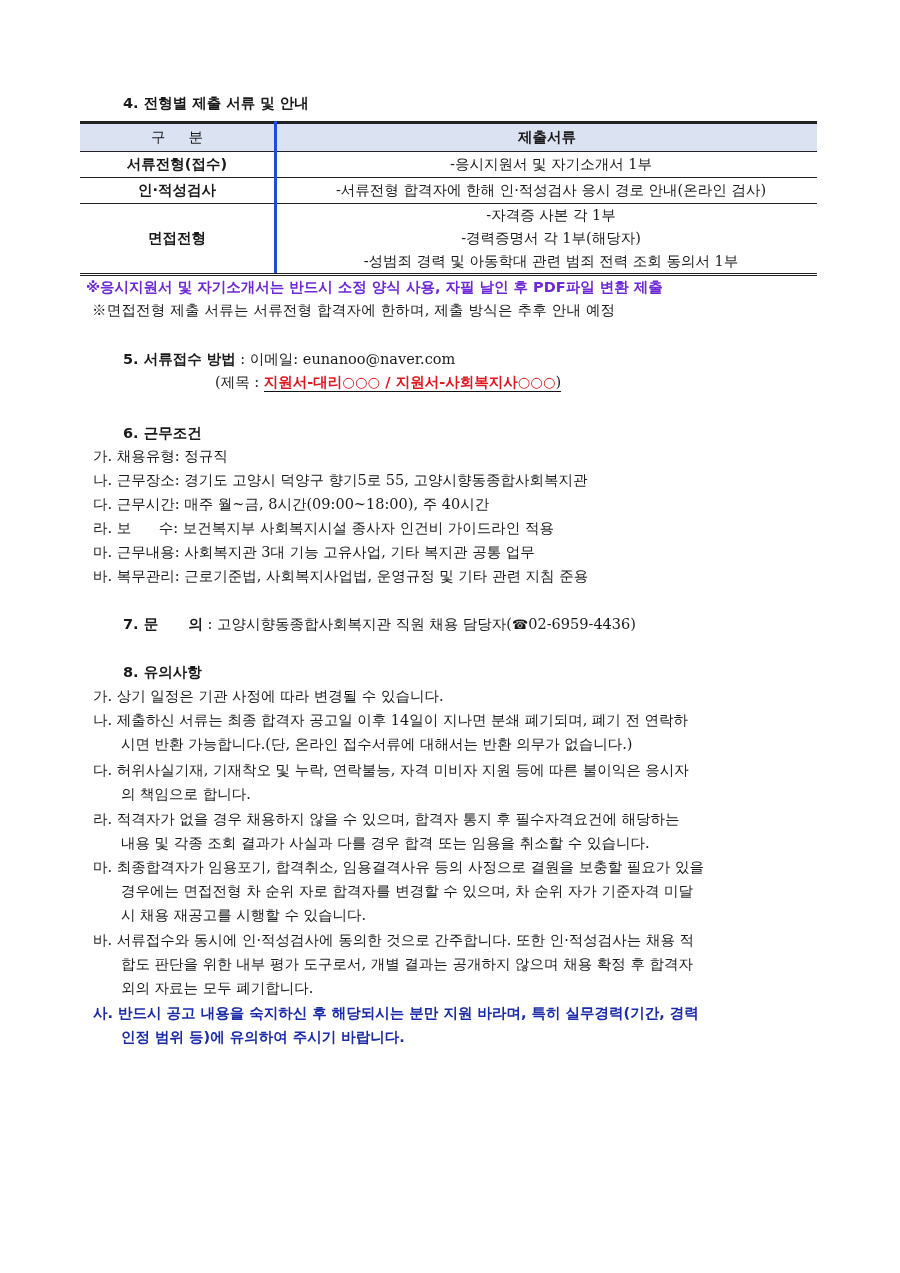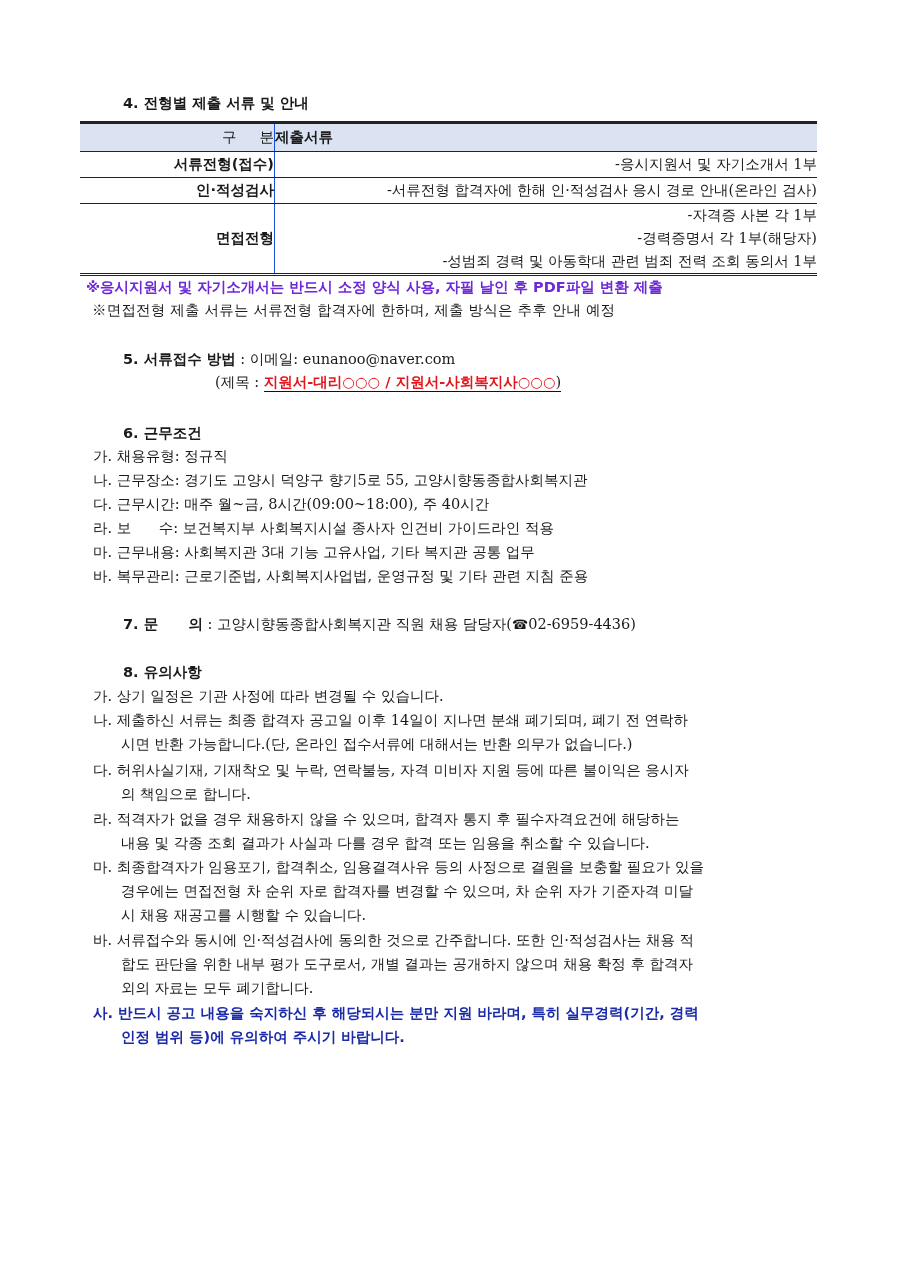--- a/index.html
+++ b/index.html
@@ -20,24 +20,24 @@
     border-collapse:collapse; font-size:14.5px;
   }
   .tbl th, .tbl td { padding:0; }
   .tbl tr.head th {
     background:#dbe3f3; height:27px; font-weight:normal;
     border-top:3px solid #222; border-bottom:1px solid #222;
   }
   .tbl tr.head th.c2 { font-weight:bold; font-family: "DejaVu Sans", "Liberation Sans", sans-serif; }
   .tbl td { border-bottom:1px solid #222; height:25px;margin-top:48px; }
   .tbl tr.last td { border-bottom:3px double #222; }
-  .tbl .c1 { width:194px; text-align:right; border-right:1px solid #1d4ed8; }
+  .tbl .c1 { width:194px; text-align:center; border-right:3px solid #1d4ed8; }
   .tbl td.c1 { font-weight:bold; font-family: "DejaVu Sans", "Liberation Sans", sans-serif; }
-  .tbl .c2 { padding-left:8px; text-align:right; }
-  .tbl th.c2 { text-align:left; padding-left:0; }
+  .tbl .c2 { padding-left:8px; text-align:center; }
+  .tbl th.c2 { text-align:center; padding-left:0; }
   .tbl .line { height:23px; line-height:23px; }
 
   .subj-red { color:#e3161d; font-weight:bold; font-family: "DejaVu Sans", "Liberation Sans", sans-serif; }
   .underline { border-bottom:1.5px solid #111; padding-bottom:1px; }
 
   .item { position:absolute; left:93px; font-size:14.5px; white-space:nowrap; }
   .cont { position:absolute; left:121px; font-size:14.5px; white-space:nowrap; }
 </style>
 </head>
 <body>

